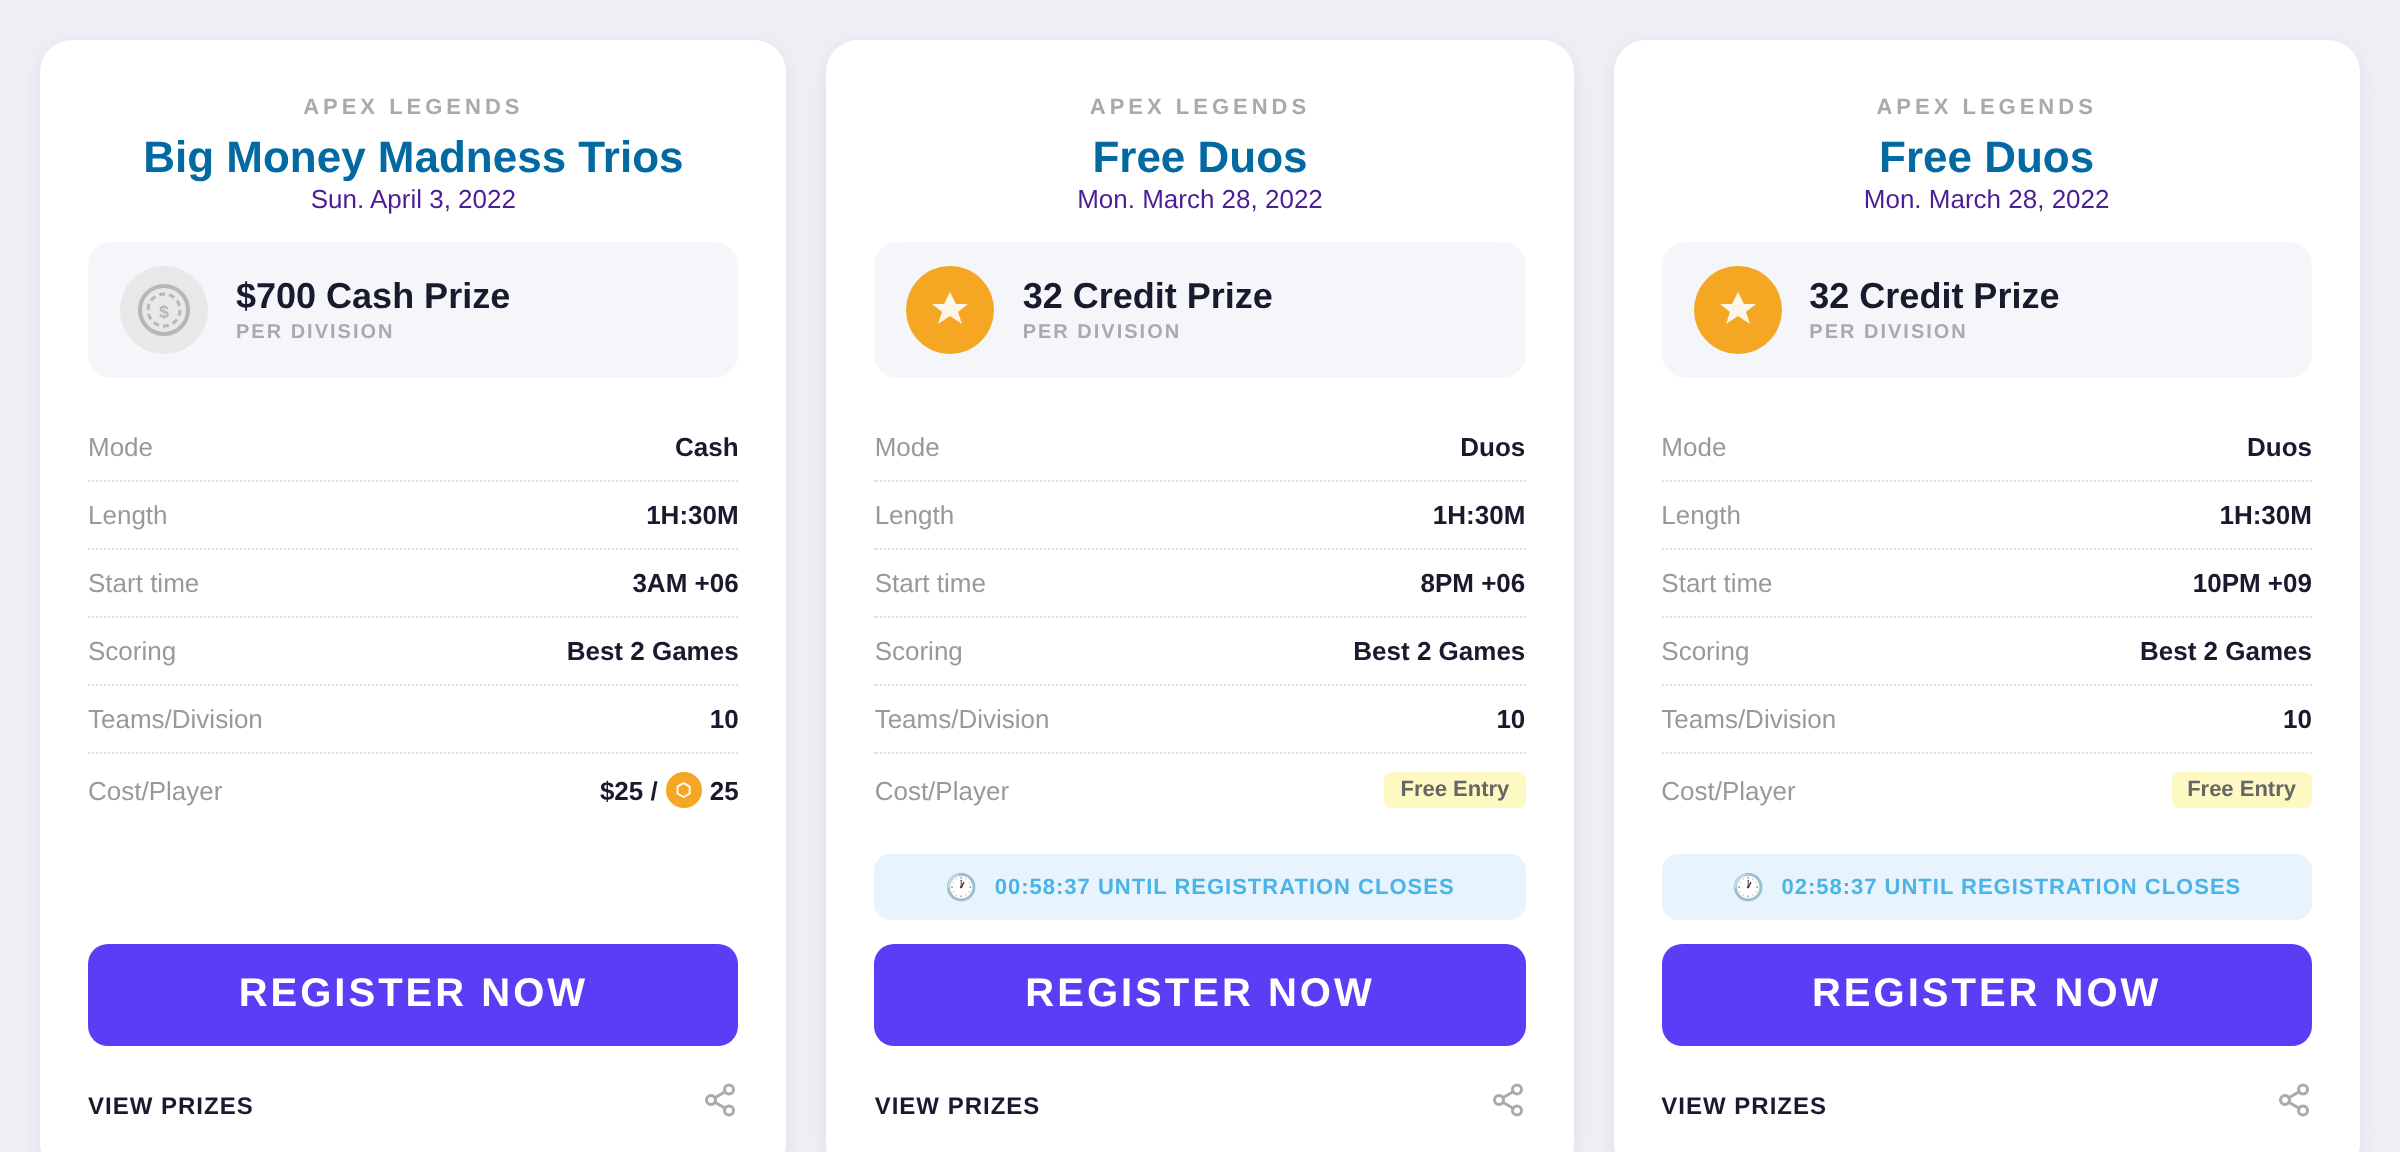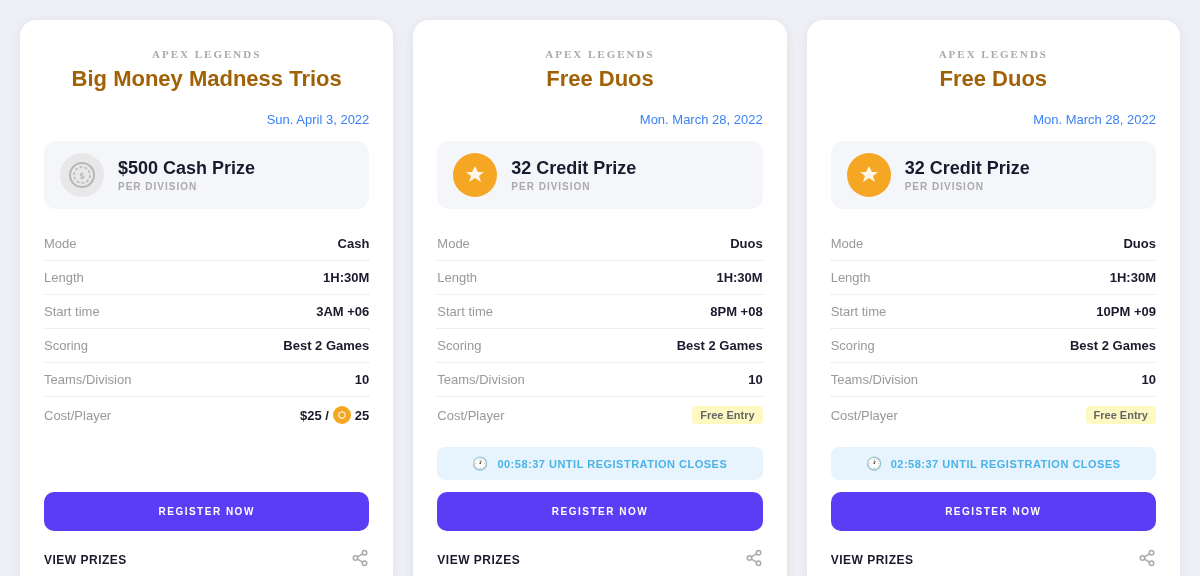--- a/index.html
+++ b/index.html
@@ -27,34 +27,33 @@
       box-shadow: 0 2px 12px rgba(0,0,0,0.07);
     }
     .card-game {
       text-align: center;
       font-size: 11px;
       font-weight: 700;
       letter-spacing: 2px;
       color: #aaa;
       text-transform: uppercase;
       margin-bottom: 6px;
-      font-family: Liberation Serif, serif;
     }
     .card-title {
       text-align: center;
       font-size: 22px;
       font-weight: 800;
-      color: #a16207;
-      margin-bottom: 20px;
+      color: #0369a1;
+      margin-bottom: 0;
       line-height: 1.2;
     }
     .card-date {
-      text-align: right;
+      text-align: center;
       font-size: 13px;
-      color: #3b82f6;
+      color: #4c1d95;
       margin-bottom: 14px;
     }
     .prize-box {
       background: #f5f6fa;
       border-radius: 12px;
       padding: 12px 16px;
       display: flex;
       align-items: center;
       gap: 14px;
       margin-bottom: 18px;
@@ -156,21 +155,21 @@
     }
     .timer-icon {
       font-size: 13px;
     }
     .register-btn {
       background: #5b3df5;
       color: #fff;
       border: none;
       border-radius: 10px;
       padding: 14px;
-      font-size: 10px;
+      font-size: 20px;
       font-weight: 800;
       letter-spacing: 1.5px;
       cursor: pointer;
       width: 100%;
       text-transform: uppercase;
       margin-bottom: 12px;
     }
     .card-footer {
       display: flex;
       align-items: center;
@@ -203,21 +202,21 @@
       <div class="card-date">Sun. April 3, 2022</div>
       <div class="prize-box">
         <div class="prize-icon cash">
           <svg width="26" height="26" viewBox="0 0 26 26" fill="none" xmlns="http://www.w3.org/2000/svg" class="cash-svg">
       <circle cx="13" cy="13" r="12" stroke="#888" stroke-width="2" fill="none"></circle>
       <circle cx="13" cy="13" r="8" stroke="#888" stroke-width="1.5" fill="none" stroke-dasharray="3 2"></circle>
       <text x="13" y="17" text-anchor="middle" font-size="9" fill="#888" font-weight="bold">$</text>
     </svg>
         </div>
         <div>
-          <div class="prize-amount">$500 Cash Prize</div>
+          <div class="prize-amount">$700 Cash Prize</div>
           <div class="prize-label">PER DIVISION</div>
         </div>
       </div>
       <div class="stats">
         <div class="stat-row">
           <span class="stat-label">Mode</span>
           <span class="stat-value">Cash</span>
         </div>
         <div class="stat-row">
           <span class="stat-label">Length</span>
@@ -272,21 +271,21 @@
         <div class="stat-row">
           <span class="stat-label">Mode</span>
           <span class="stat-value">Duos</span>
         </div>
         <div class="stat-row">
           <span class="stat-label">Length</span>
           <span class="stat-value">1H:30M</span>
         </div>
         <div class="stat-row">
           <span class="stat-label">Start time</span>
-          <span class="stat-value">8PM +08</span>
+          <span class="stat-value">8PM +06</span>
         </div>
         <div class="stat-row">
           <span class="stat-label">Scoring</span>
           <span class="stat-value" style="color: rgb(26, 26, 46);">Best 2 Games</span>
         </div>
         <div class="stat-row">
           <span class="stat-label">Teams/Division</span>
           <span class="stat-value">10</span>
         </div>
         <div class="stat-row">

